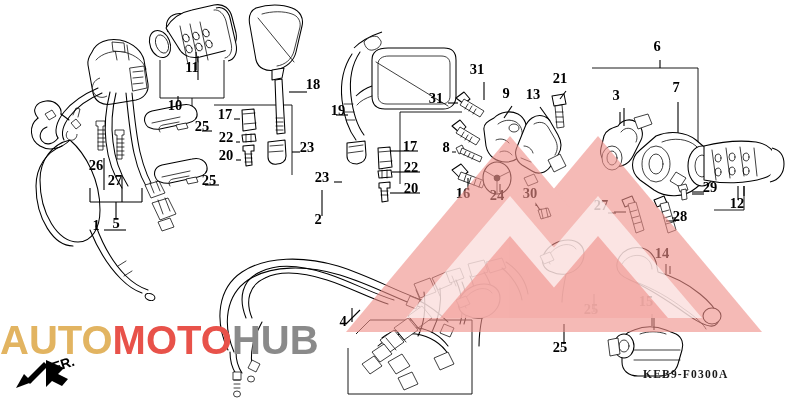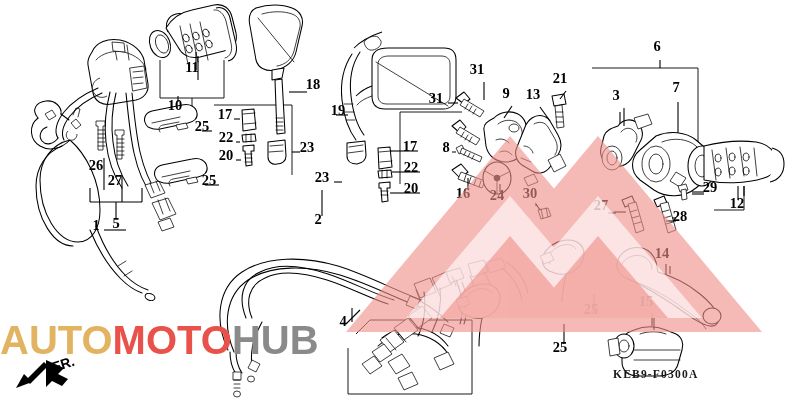--- a/index.html
+++ b/index.html
@@ -427,15 +427,15 @@
     <g opacity="0.62" fill="#f0908a">
       <path d="M598 236 L668 318 L528 318 Z"></path>
       <path d="M510 236 L580 318 L440 318 Z"></path>
     </g>
   </svg>
 
   <div id="wm-text">
     <span style="color:#e2b461;">AUTO</span><span style="color:#e8524a;">MOTO</span><span style="color:#8a8a8a;">HUB</span>
   </div>
 
-  <div class="code" style="left:613px;top:368px;">KEB9-F0300A</div>
+  <div class="code" style="left:643px;top:368px;">KEB9-F0300A</div>
 
 </div>
 
 </body></html>

